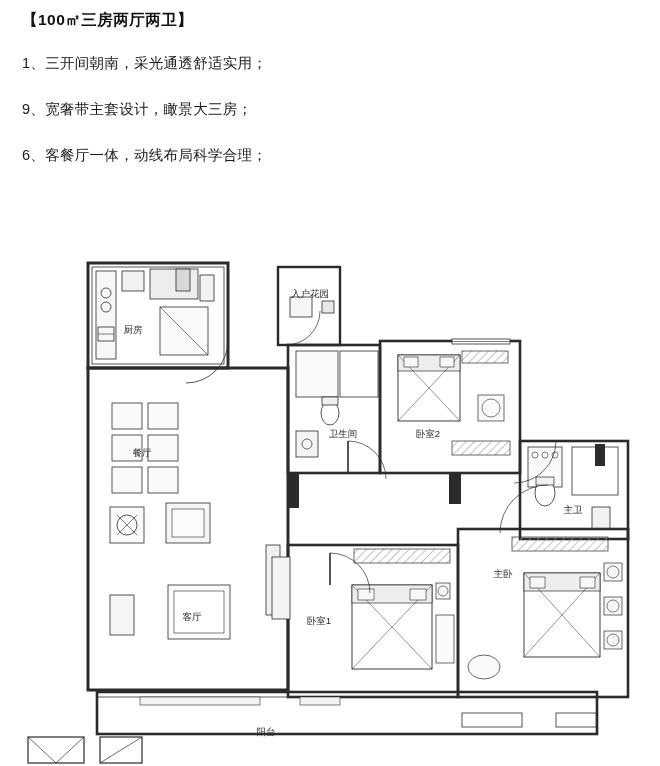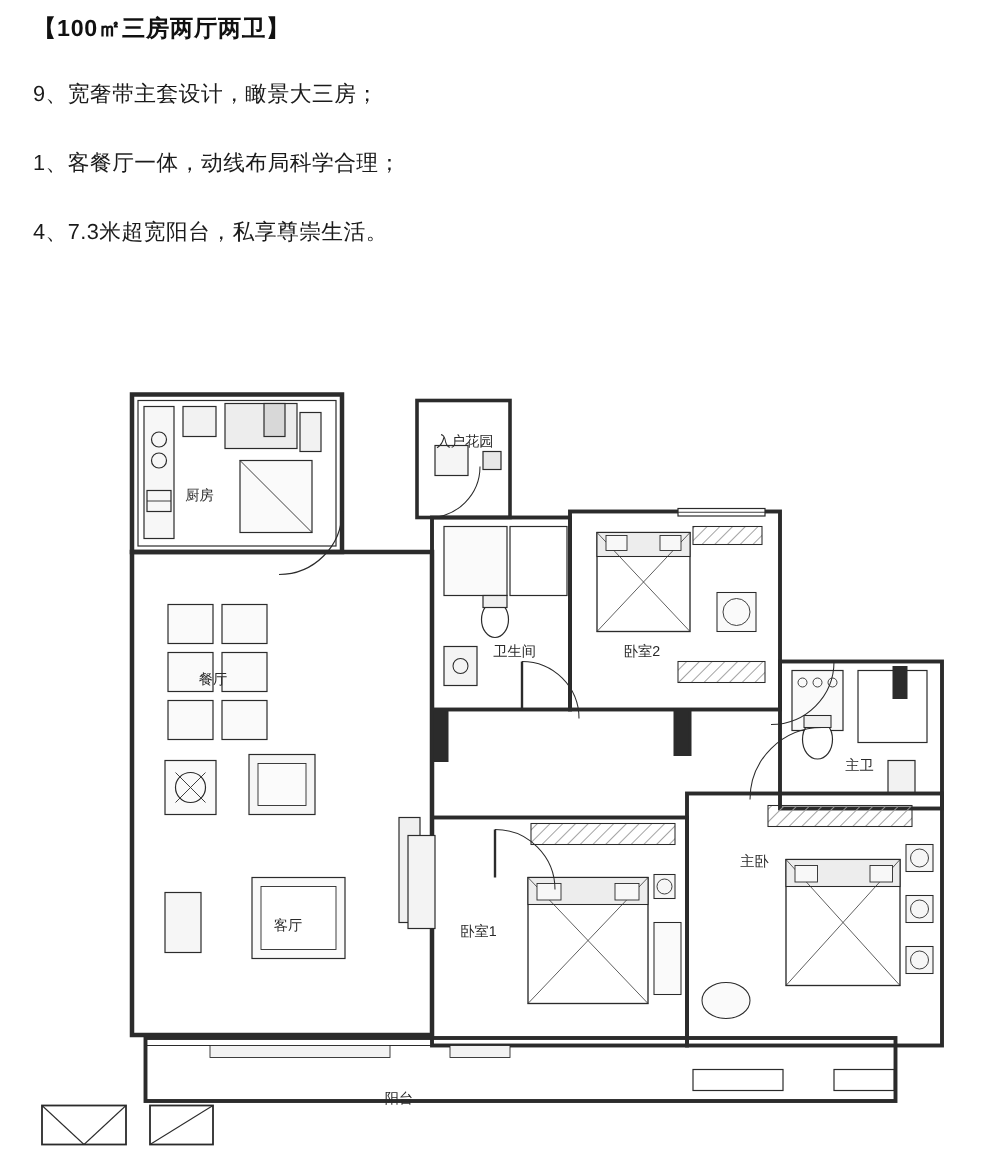--- a/index.html
+++ b/index.html
@@ -63,23 +63,23 @@
 </style>
 </head>
 <body>
 
 <div class="page">
 
   <div class="text-block">
     <div class="title">
       <span>【100㎡三房两厅两卫】</span>
     </div>
+    <p class="feature">1、三开间朝南，采光通透舒适实用；</p>
     <p class="feature">9、宽奢带主套设计，瞰景大三房；</p>
-    <p class="feature">1、客餐厅一体，动线布局科学合理；</p>
-    <p class="feature">4、7.3米超宽阳台，私享尊崇生活。</p>
+    <p class="feature">6、客餐厅一体，动线布局科学合理；</p>
   </div>
 
   <div class="plan">
     <svg width="660" height="520" viewBox="0 0 660 520" xmlns="http://www.w3.org/2000/svg">
       <defs>
         <pattern id="hatchlines" width="6" height="6" patternTransform="rotate(45)" patternUnits="userSpaceOnUse">
           <line x1="0" y1="0" x2="0" y2="6" stroke="#9a9a9a" stroke-width="1.2"></line>
         </pattern>
         <pattern id="tinyhatch" width="4" height="4" patternTransform="rotate(45)" patternUnits="userSpaceOnUse">
           <line x1="0" y1="0" x2="0" y2="4" stroke="#b0b0b0" stroke-width="0.9"></line>

